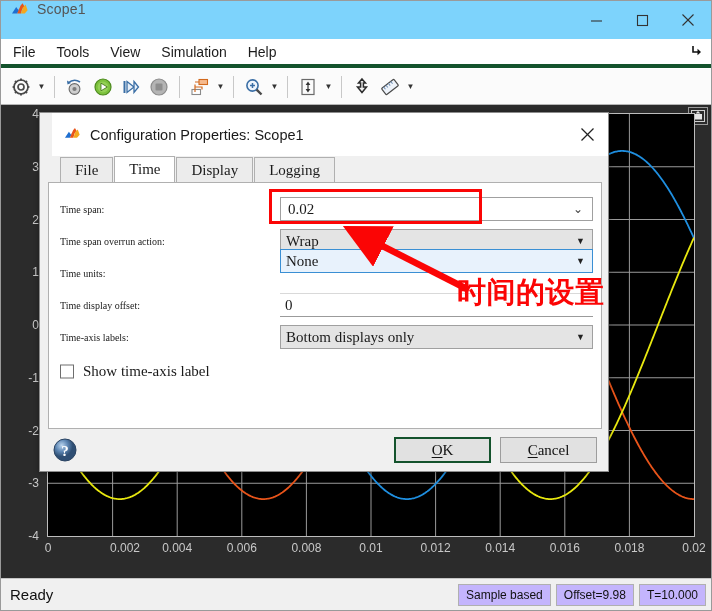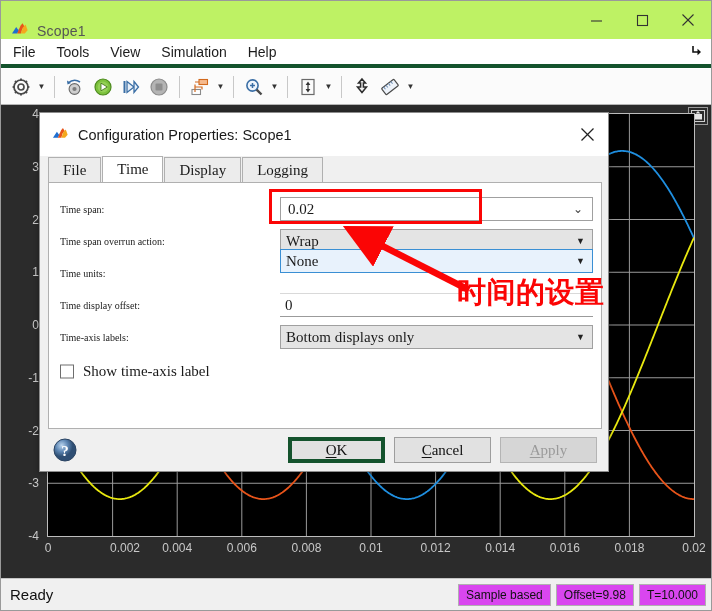--- a/index.html
+++ b/index.html
@@ -15,22 +15,22 @@
     width: 712px; height: 611px;
     background: #ffffff;
     border: 1px solid #9a9a9a;
     overflow: hidden;
   }
 
   
   #titlebar {
     position: absolute; left: 0; top: 0;
     width: 710px; height: 38px;
-    background: #bef264;
-    display: flex; align-items: flex-end;
+    background: #7dd3fc;
+    display: flex; align-items: flex-start;
   }
   #app-icon {
     width: 18px; height: 18px; margin-left: 10px; margin-right: 8px;
     position: relative; flex: none;
   }
   #app-title {
     font-size: 14px; color: #555; letter-spacing: .2px;
   }
   .winbtns { margin-left: auto; display: flex; height: 38px; }
   .winbtn {
@@ -130,35 +130,36 @@
     background: #f0f0f0;
     border-top: 1px solid #c6c6c6;
     display: flex; align-items: center;
   }
   #status-ready {
     font-size: 15px; color: #111; margin-left: 9px;
   }
   .statpanel {
     height: 22px; margin-right: 5px;
     border: 1px solid #b0b0b0;
-    background: #d946ef;
+    background: #c4b5fd;
     display: flex; align-items: center;
     padding: 0 7px;
     font-size: 12px; color: #111;
     white-space: nowrap;
   }
   .statgroup { margin-left: auto; display: flex; align-items: center; }
 
   
   #dialog {
     position: absolute; left: 38px; top: 111px;
     width: 570px; height: 360px;
     background: #f0f0f0;
     border: 1px solid #8c8c8c;
     box-shadow: 0 1px 5px rgba(0,0,0,.35);
+    padding-left: 12px;
   }
   #dlg-titlebar {
     height: 43px; background: #ffffff;
     display: flex; align-items: center;
   }
   #dlg-icon { width: 17px; height: 17px; margin-left: 12px; margin-right: 9px; position: relative; flex: none; }
   #dlg-title { font-size: 14.5px; color: #1a1a1a; }
   #dlg-close {
     margin-left: auto; width: 42px; height: 43px;
     display: flex; align-items: center; justify-content: center;
@@ -248,21 +249,21 @@
   }
   #help-icon {
     width: 26px; height: 26px; margin-left: 12px; flex: none;
   }
   .dbtn {
     height: 26px; width: 97px; margin-left: 9px;
     background: #e1e1e1; border: 1px solid #9d9d9d;
     display: flex; align-items: center; justify-content: center;
     font-family: "Liberation Serif", serif; font-size: 15px; color: #101010;
   }
-  .dbtn.focused { border: 4px solid #14532d; }
+  .dbtn.focused { border: 2px solid #14532d; }
   .dbtn.disabled { color: #9a9a9a; background: #d6d6d6; border-color: #b4b4b4; }
   .dbtn u { text-underline-offset: 2px; }
   #btnrow { margin-left: auto; margin-right: 11px; display: flex; }
 
   
   #ann-rect {
     position: absolute; left: 268px; top: 188px;
     width: 213px; height: 35px;
     border: 3px solid #fb0505;
     z-index: 40; pointer-events: none;
@@ -595,23 +596,20 @@
           <text x="13" y="18.5" font-family="Liberation Serif, serif" font-size="15" font-weight="bold" fill="#ffffff" text-anchor="middle">?</text>
         </svg>
       </div>
       <div id="btnrow">
         <div class="dbtn focused">
             <span><u>O</u>K</span>
           </div>
         <div class="dbtn">
             <span><u>C</u>ancel</span>
           </div>
-        <div class="dbtn disabled">
-            <span><u>A</u>pply</span>
-          </div>
       </div>
     </div>
   </div>
 
   <div id="ann-rect"></div>
   <svg id="ann-arrow" viewBox="0 0 200 85">
     <defs>
       <marker id="ah" markerWidth="7" markerHeight="7" refX="5.6" refY="3.5" orient="auto">
         <path d="M0,0 L7,3.5 L0,7 Z" fill="#fb0505"></path>
       </marker>

